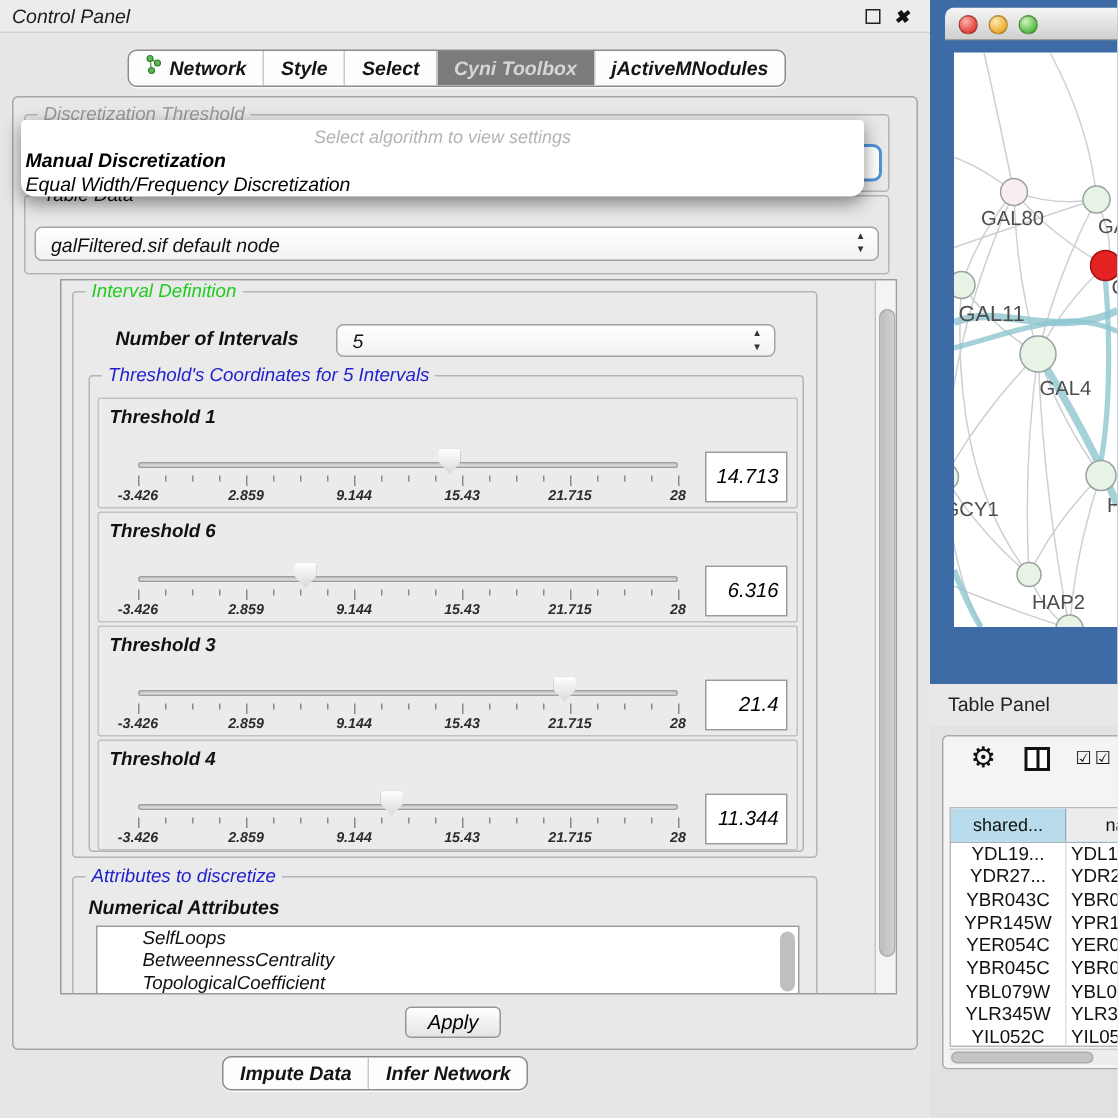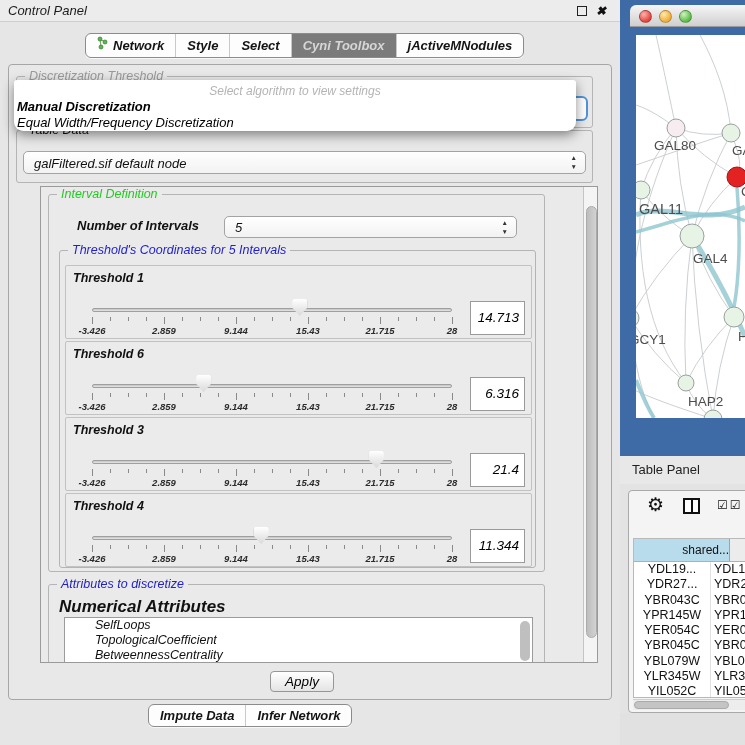--- a/index.html
+++ b/index.html
@@ -61,21 +61,21 @@
   .tlabel{position:absolute;left:7px;top:5px;font-size:12.5px;font-weight:bold;color:#111;}
   .track{position:absolute;left:26px;top:42px;width:360px;height:4px;border:1px solid #9f9f9f;border-radius:3px;background:linear-gradient(#c3c3c3,#e6e6e6);}
   .sthumb{position:absolute;top:33px;width:15px;height:17px;background:linear-gradient(#ffffff,#d9d9d9);clip-path:polygon(10% 0,90% 0,100% 12%,100% 52%,50% 100%,0 52%,0 12%);filter:drop-shadow(0 0 1px rgba(0,0,0,.6));}
   .tick{position:absolute;top:51px;width:1px;background:#8a8a8a;}
   .tick.minor{height:4px;}
   .tick.major{height:7px;}
   .tlab{position:absolute;top:59px;transform:translateX(-50%);font-size:9.5px;font-weight:bold;color:#2b2b2b;white-space:nowrap;}
   .vbox{position:absolute;left:404px;top:35px;width:55px;height:34px;background:#fff;border:1px solid #9a9a9a;font-size:13.5px;color:#000;text-align:right;line-height:32px;padding-right:5px;}
 
   .attrs-group{left:7px;top:397px;width:497px;height:90px;}
-  .num-label{position:absolute;left:10px;top:12px;font-size:17px;font-weight:bold;color:#111;}
+  .num-label{position:absolute;left:10px;top:12px;font-size:13px;font-weight:bold;color:#111;}
   .listbox{position:absolute;left:15px;top:32px;width:469px;height:46px;background:#fff;border:1px solid #9b9b9b;overflow:hidden;}
   .listbox .li{padding-left:30px;font-size:12.5px;line-height:14.8px;color:#111;white-space:nowrap;}
   .list-scroll{position:absolute;right:2px;top:3px;width:10px;height:40px;}
   .list-scroll .lthumb{width:10px;height:40px;border-radius:5px;background:#bfbfbf;}
 
   .vscroll{position:absolute;left:542px;top:0;width:16px;height:477px;background:#f4f4f4;border-left:1px solid #c4c4c4;}
   .vthumb{position:absolute;left:2px;top:19px;width:11px;height:432px;border-radius:6px;background:linear-gradient(90deg,#bdbdbd,#d2d2d2);border:1px solid #aaa;}
 
   .apply-btn{position:absolute;left:270px;top:671px;width:64px;height:21px;border:1px solid #969696;border-radius:4px;background:linear-gradient(#ffffff,#e4e4e4);font-size:13.5px;color:#000;text-align:center;line-height:19px;}
 
@@ -93,21 +93,21 @@
   .tp-header{position:absolute;left:0;top:456px;width:140px;height:28px;background:#e8e8e8;}
   .tp-header span{position:absolute;left:12px;top:0;line-height:28px;font-size:13px;color:#222;}
   .tp-panel{position:absolute;left:8px;top:490px;width:140px;height:223px;background:#f4f4f4;border:1px solid #a9a9a9;border-radius:4px;}
   .gear{position:absolute;left:18px;top:2px;font-size:19px;color:#111;}
   .colicon{position:absolute;left:54px;top:7px;width:17px;height:16px;border:2px solid #111;background:#fff;}
   .colicon::after{content:"";position:absolute;left:5.5px;top:0;width:2px;height:12px;background:#111;}
   .checks{position:absolute;left:88px;top:7px;font-size:12px;color:#111;letter-spacing:2px;}
   .tp-table{position:absolute;left:4px;top:47px;width:130px;height:160px;overflow:hidden;background:#fff;border:1px solid #b9b9b9;}
   .th-row{display:flex;height:23px;border-bottom:1px solid #9fb6c2;}
   .th-cell{font-size:12px;color:#111;line-height:22px;overflow:hidden;white-space:nowrap;}
-  .th-cell.c1{width:96px;text-align:right;background:var(--header_blue);border-right:1px solid #8fa8b5;}
+  .th-cell.c1{width:77px;text-align:center;background:var(--header_blue);border-right:1px solid #8fa8b5;}
   .th-cell.c2{flex:1;background:#ececec;padding-left:26px;}
   .t-row{display:flex;height:15.3px;}
   .t-cell{font-size:12.5px;color:#111;line-height:15.3px;overflow:hidden;white-space:nowrap;}
   .t-cell.c1{width:77px;text-align:center;border-right:1px solid #e0e0e0;}
   .t-cell.c2{flex:1;padding-left:3px;}
   .hscroll{position:absolute;left:4px;top:208px;width:130px;height:11px;background:#ededed;border-top:1px solid #cfcfcf;}
   .hthumb{position:absolute;left:1px;top:1px;width:95px;height:8px;border-radius:4px;background:#c4c4c4;border:1px solid #ababab;}
   .below-tp{position:absolute;left:0;top:713px;width:140px;height:32px;background:#e1e1e1;}
 </style>
 </head>
@@ -313,22 +313,22 @@
             </div>
         </div>
       </div>
 
       <div class="group attrs-group">
         <span class="legend blue">Attributes to discretize</span>
         <span class="num-label">Numerical Attributes</span>
         <div class="listbox" id="attr-list">
 
         <div class="li">SelfLoops</div>
+            <div class="li">BetweennessCentrality</div>
             <div class="li">TopologicalCoefficient</div>
-            <div class="li">BetweennessCentrality</div>
             <div class="list-scroll">
               <div class="lthumb"></div>
             </div>
           </div>
       </div>
 
       <div class="vscroll">
         <div class="vthumb"></div>
       </div>
     </div>

